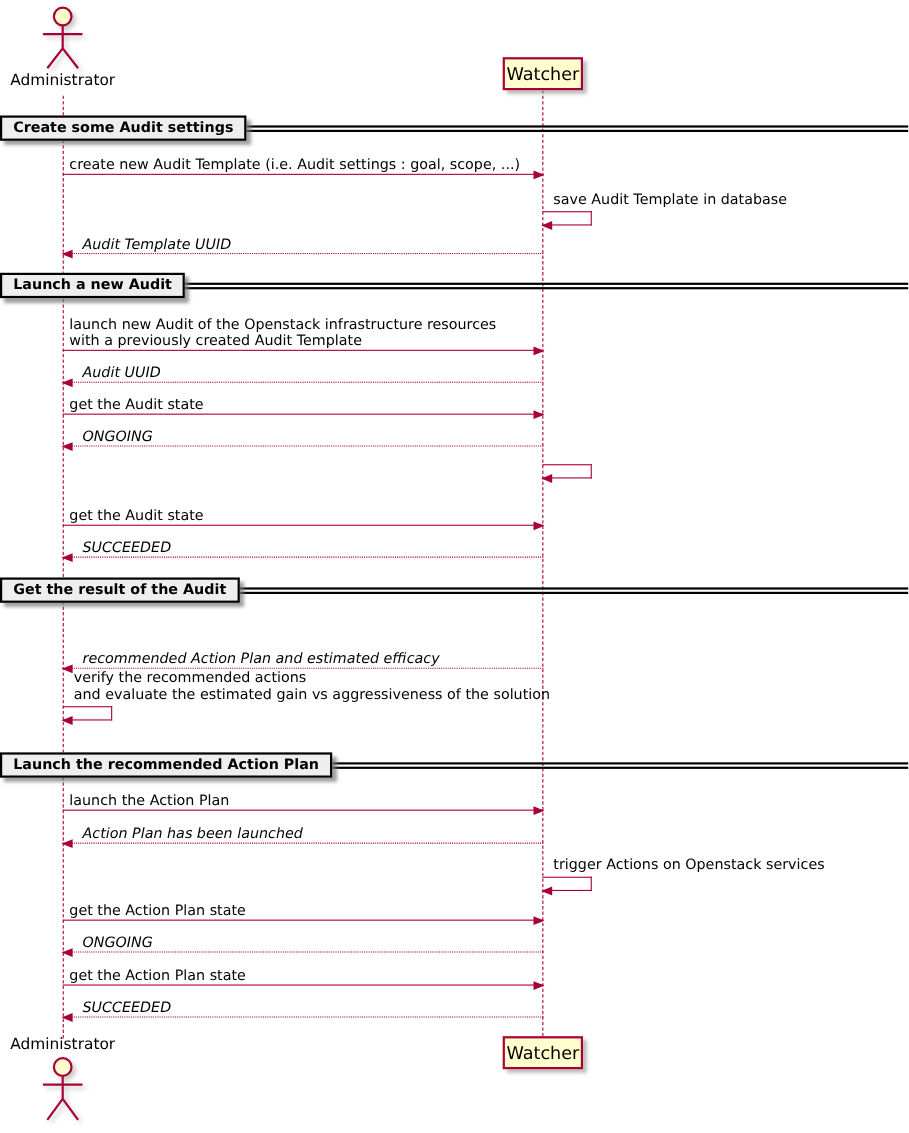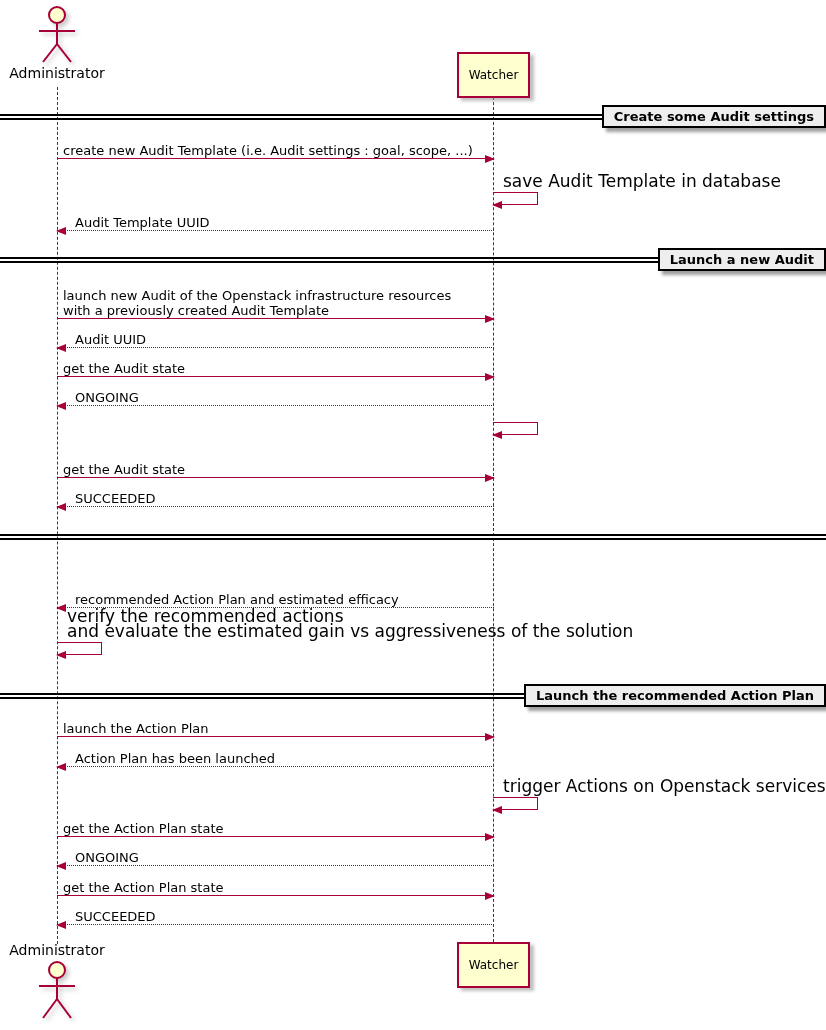--- a/index.html
+++ b/index.html
@@ -6,61 +6,61 @@
   .canvas {
     position:relative; width:826px; height:1030px; background:#ffffff;
     font-family:"DejaVu Sans", sans-serif; color:#000; overflow:hidden;
   }
 
   
   .lifeline { position:absolute; width:0; border-left:1px dashed #A80036; }
 
   
   .participant {
-    position:absolute; box-sizing:border-box; width:73px; height:46px;
+    position:absolute; box-sizing:border-box; width:73px; height:30px;
     background:#FEFECE; border:2px solid #A80036;
     display:flex; align-items:center; justify-content:center;
-    font-size:12px; box-shadow:4px 3px 3px rgba(150,150,150,0.6);
+    font-size:16px; box-shadow:4px 3px 3px rgba(150,150,150,0.6);
   }
 
   
   .actor { position:absolute; width:120px; display:flex; flex-direction:column; align-items:center; }
   .actor-label { font-size:14px; line-height:15px; white-space:nowrap; }
   .actor svg { filter:drop-shadow(3px 3px 2px rgba(150,150,150,0.5)); }
 
   
-  .divider { position:absolute; left:0; width:826px; height:24px; display:flex; justify-content:flex-end; }
+  .divider { position:absolute; left:0; width:826px; height:24px; display:flex; justify-content:flex-start; }
   .divider-lines { position:absolute; left:0; right:0; top:9px; height:2px;
     border-top:2px solid #000; border-bottom:2px solid #000; }
   .divider-box {
     position:relative; z-index:1; box-sizing:border-box; height:23px;
     background:#EEEEEE; border:2px solid #000; padding:2px 10px;
     font-size:13px; font-weight:bold; line-height:15px; white-space:nowrap;
     box-shadow:4px 4px 3px rgba(120,120,120,0.7);
   }
 
   
   .msg { position:absolute; left:57px; width:437px; font-size:13px; }
   .msg-label { line-height:15px; white-space:pre-line; padding-left:6px; }
-  .msg.left .msg-label { padding-left:18px; }
+  .msg.left .msg-label { padding-left:18px;font-style:italic; }
   .msg-arrow { position:relative; height:0; border-top:1px solid #A80036; }
   .msg.dotted .msg-arrow { border-top-style:dotted; }
   .msg.right .msg-arrow::after {
     content:""; position:absolute; right:-1px; top:-4px; width:0; height:0;
     border-top:4px solid transparent; border-bottom:4px solid transparent;
     border-left:10px solid #A80036;
   }
   .msg.left .msg-arrow::before {
     content:""; position:absolute; left:-1px; top:-4px; width:0; height:0;
     border-top:4px solid transparent; border-bottom:4px solid transparent;
     border-right:10px solid #A80036;
   }
 
   
-  .self { position:absolute; font-size:17px; width:max-content; }
+  .self { position:absolute; font-size:13px; width:max-content; }
   .self.watcher { left:493px; }
   .self.admin { left:57px; }
   .self .msg-label { line-height:15px; white-space:pre-line; padding-left:10px; }
   .self .loop { position:relative; width:44px; height:11px; margin-top:3px;
     border:1px solid #A80036; border-left:none; }
   .self .loop::after {
     content:""; position:absolute; left:-1px; bottom:-5px; width:0; height:0;
     border-top:4px solid transparent; border-bottom:4px solid transparent;
     border-right:10px solid #A80036;
   }
@@ -76,20 +76,21 @@
   <div class="divider" style="top:105px;">
     <div class="divider-lines"></div>
     <div class="divider-box">Create some Audit settings</div>
   </div>
   <div class="divider" style="top:248px;">
     <div class="divider-lines"></div>
     <div class="divider-box">Launch a new Audit</div>
   </div>
   <div class="divider" style="top:525px;">
     <div class="divider-lines"></div>
+    <div class="divider-box">Get the result of the Audit</div>
   </div>
   <div class="divider" style="top:684px;">
     <div class="divider-lines"></div>
     <div class="divider-box">Launch the recommended Action Plan</div>
   </div>
 
   <div class="msg right solid" style="top:143px;">
     <div class="msg-label">create new Audit Template (i.e. Audit settings : goal, scope, ...)</div>
     <div class="msg-arrow"></div>
   </div>

